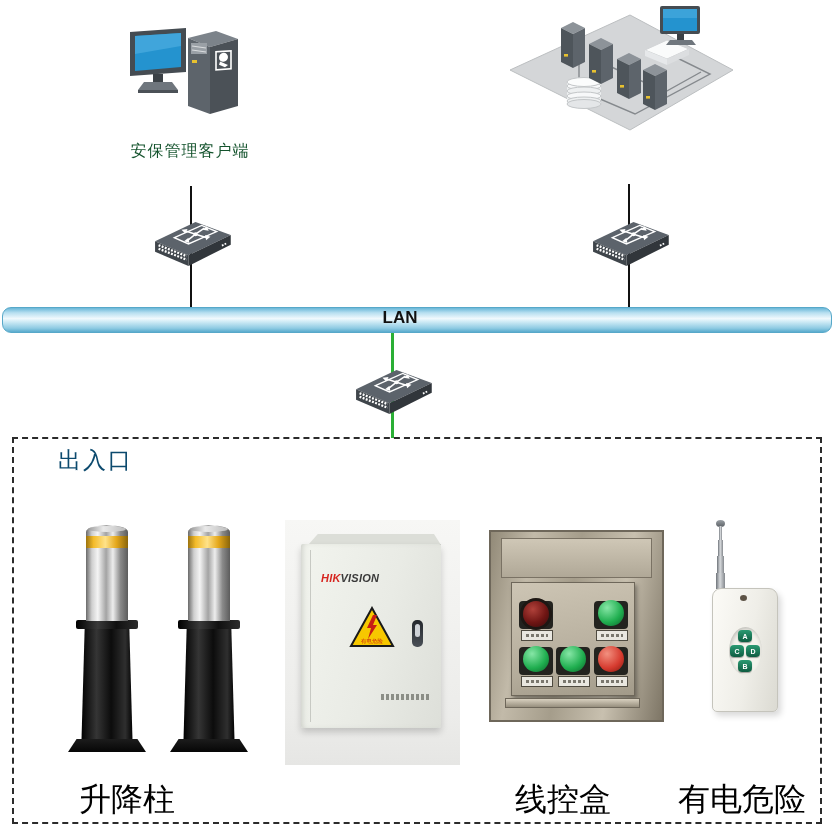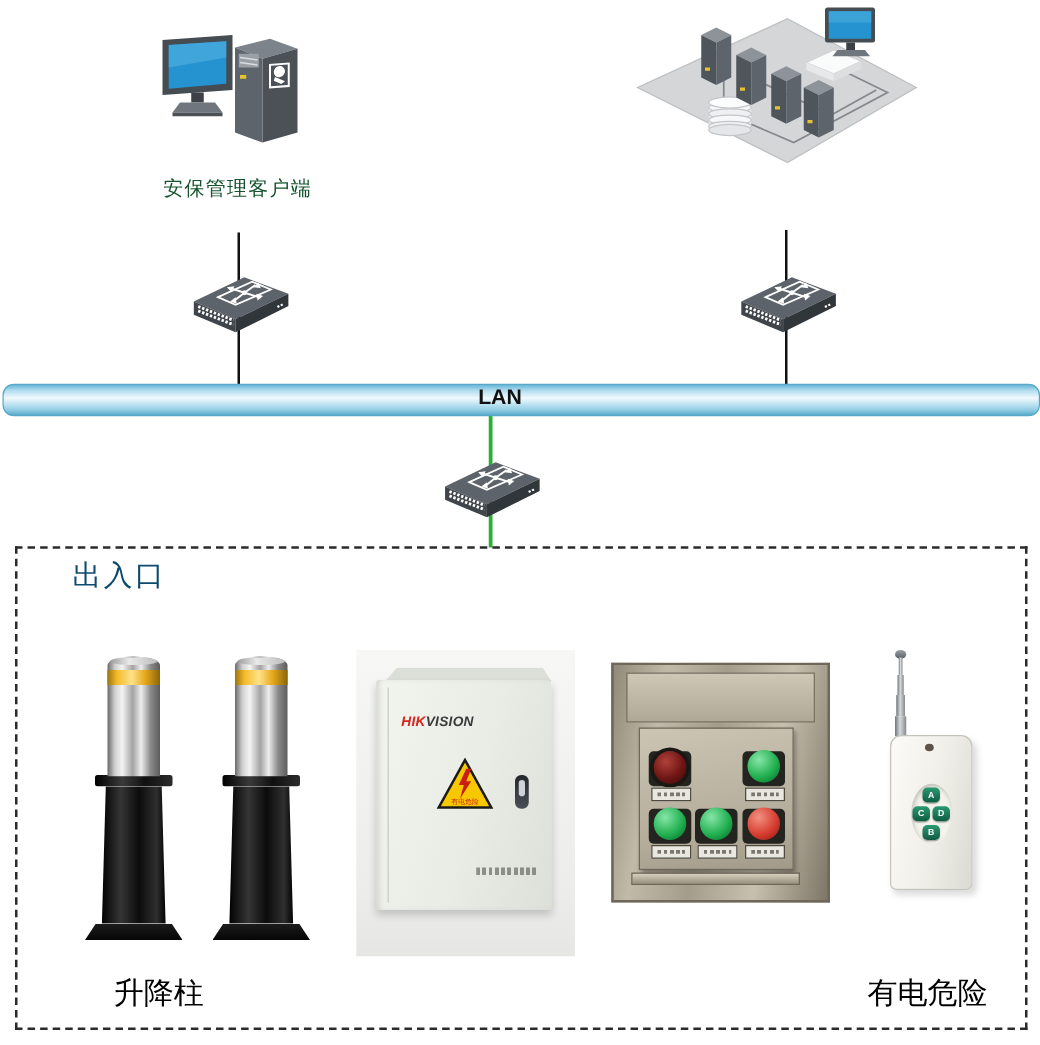--- a/index.html
+++ b/index.html
@@ -20,21 +20,21 @@
   }
   .lan-label{position:absolute;left:360px;top:308px;width:80px;text-align:center;font-size:17px;font-weight:bold;color:#111;}
   
   .switch{position:absolute;width:88px;height:58px;}
   
   .zone{
     position:absolute;left:12px;top:437px;width:810px;height:387px;
     border:2px dashed #2b2b2b;box-sizing:border-box;
   }
   .zone-title{position:absolute;left:12px;top:6px;font-size:23px;letter-spacing:2px;color:#0c4a6e;margin-left:32px;}
-  .dev-label{position:absolute;width:170px;text-align:center;font-size:24px;color:#000;}
+  .dev-label{position:absolute;width:170px;text-align:center;font-size:32px;color:#000;}
   
   .photo-bollards{position:absolute;left:44px;top:73px;width:200px;height:240px;display:flex;justify-content:center;align-items:flex-end;gap:24px;}
   .bollard{display:flex;flex-direction:column;align-items:center;}
   .b-cyl{position:relative;width:42px;height:96px;border-radius:21px 21px 0 0/7px 7px 0 0;
     background:linear-gradient(90deg,#6a6a6a 0%,#cfcfcf 14%,#f4f4f4 28%,#a3a3a3 48%,#ededed 64%,#8a8a8a 82%,#5c5c5c 100%);}
   .b-cyl::before{content:"";position:absolute;left:2px;top:1px;width:38px;height:6px;border-radius:50%;
     background:linear-gradient(90deg,#9b9b9b,#e9e9e9 40%,#bdbdbd);}
   .b-band{position:absolute;left:0;top:11px;width:100%;height:12px;
     background:linear-gradient(90deg,#9c730e 0%,#f3bb2a 18%,#ffe289 46%,#e5a81c 72%,#8a650a 100%);}
   .b-flange{width:62px;height:9px;border-radius:2px;background:linear-gradient(90deg,#000,#3a3a3a 35%,#101010 65%,#2c2c2c);margin-top:-1px;}
@@ -298,16 +298,17 @@
         <div class="rem-oval">
           <div class="rbtn" style="left:9px;top:3px">A</div>
           <div class="rbtn" style="left:1px;top:18px">C</div>
           <div class="rbtn" style="left:17px;top:18px">D</div>
           <div class="rbtn" style="left:9px;top:33px">B</div>
         </div>
       </div>
     </div>
 
     <div class="dev-label" style="left:28px;top:339px">升降柱</div>
+    <div class="dev-label" style="left:464px;top:339px">线控盒</div>
     <div class="dev-label" style="left:643px;top:339px">有电危险</div>
   </div>
 
 </div>
 
 </body></html>

